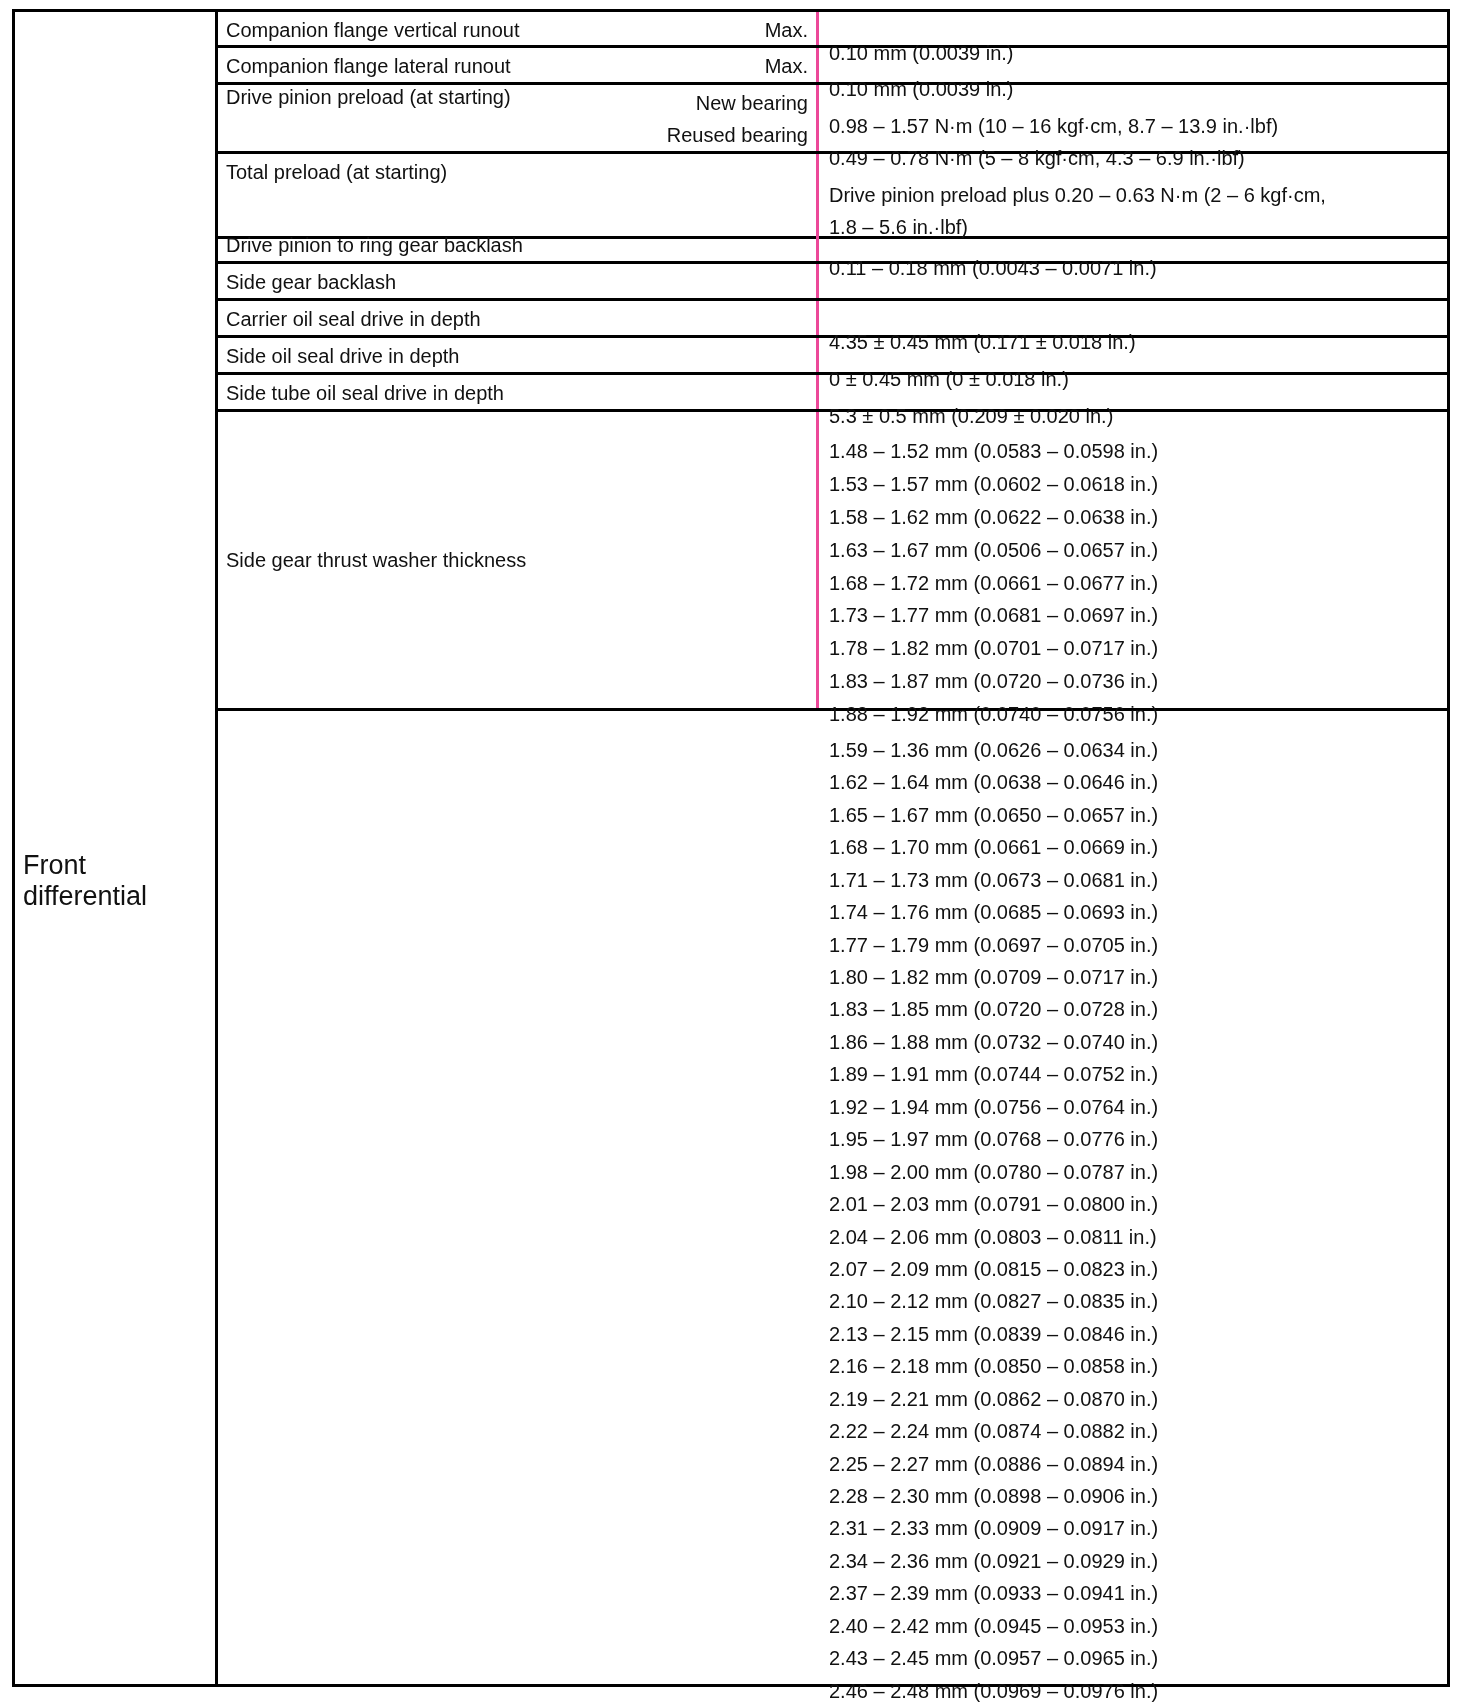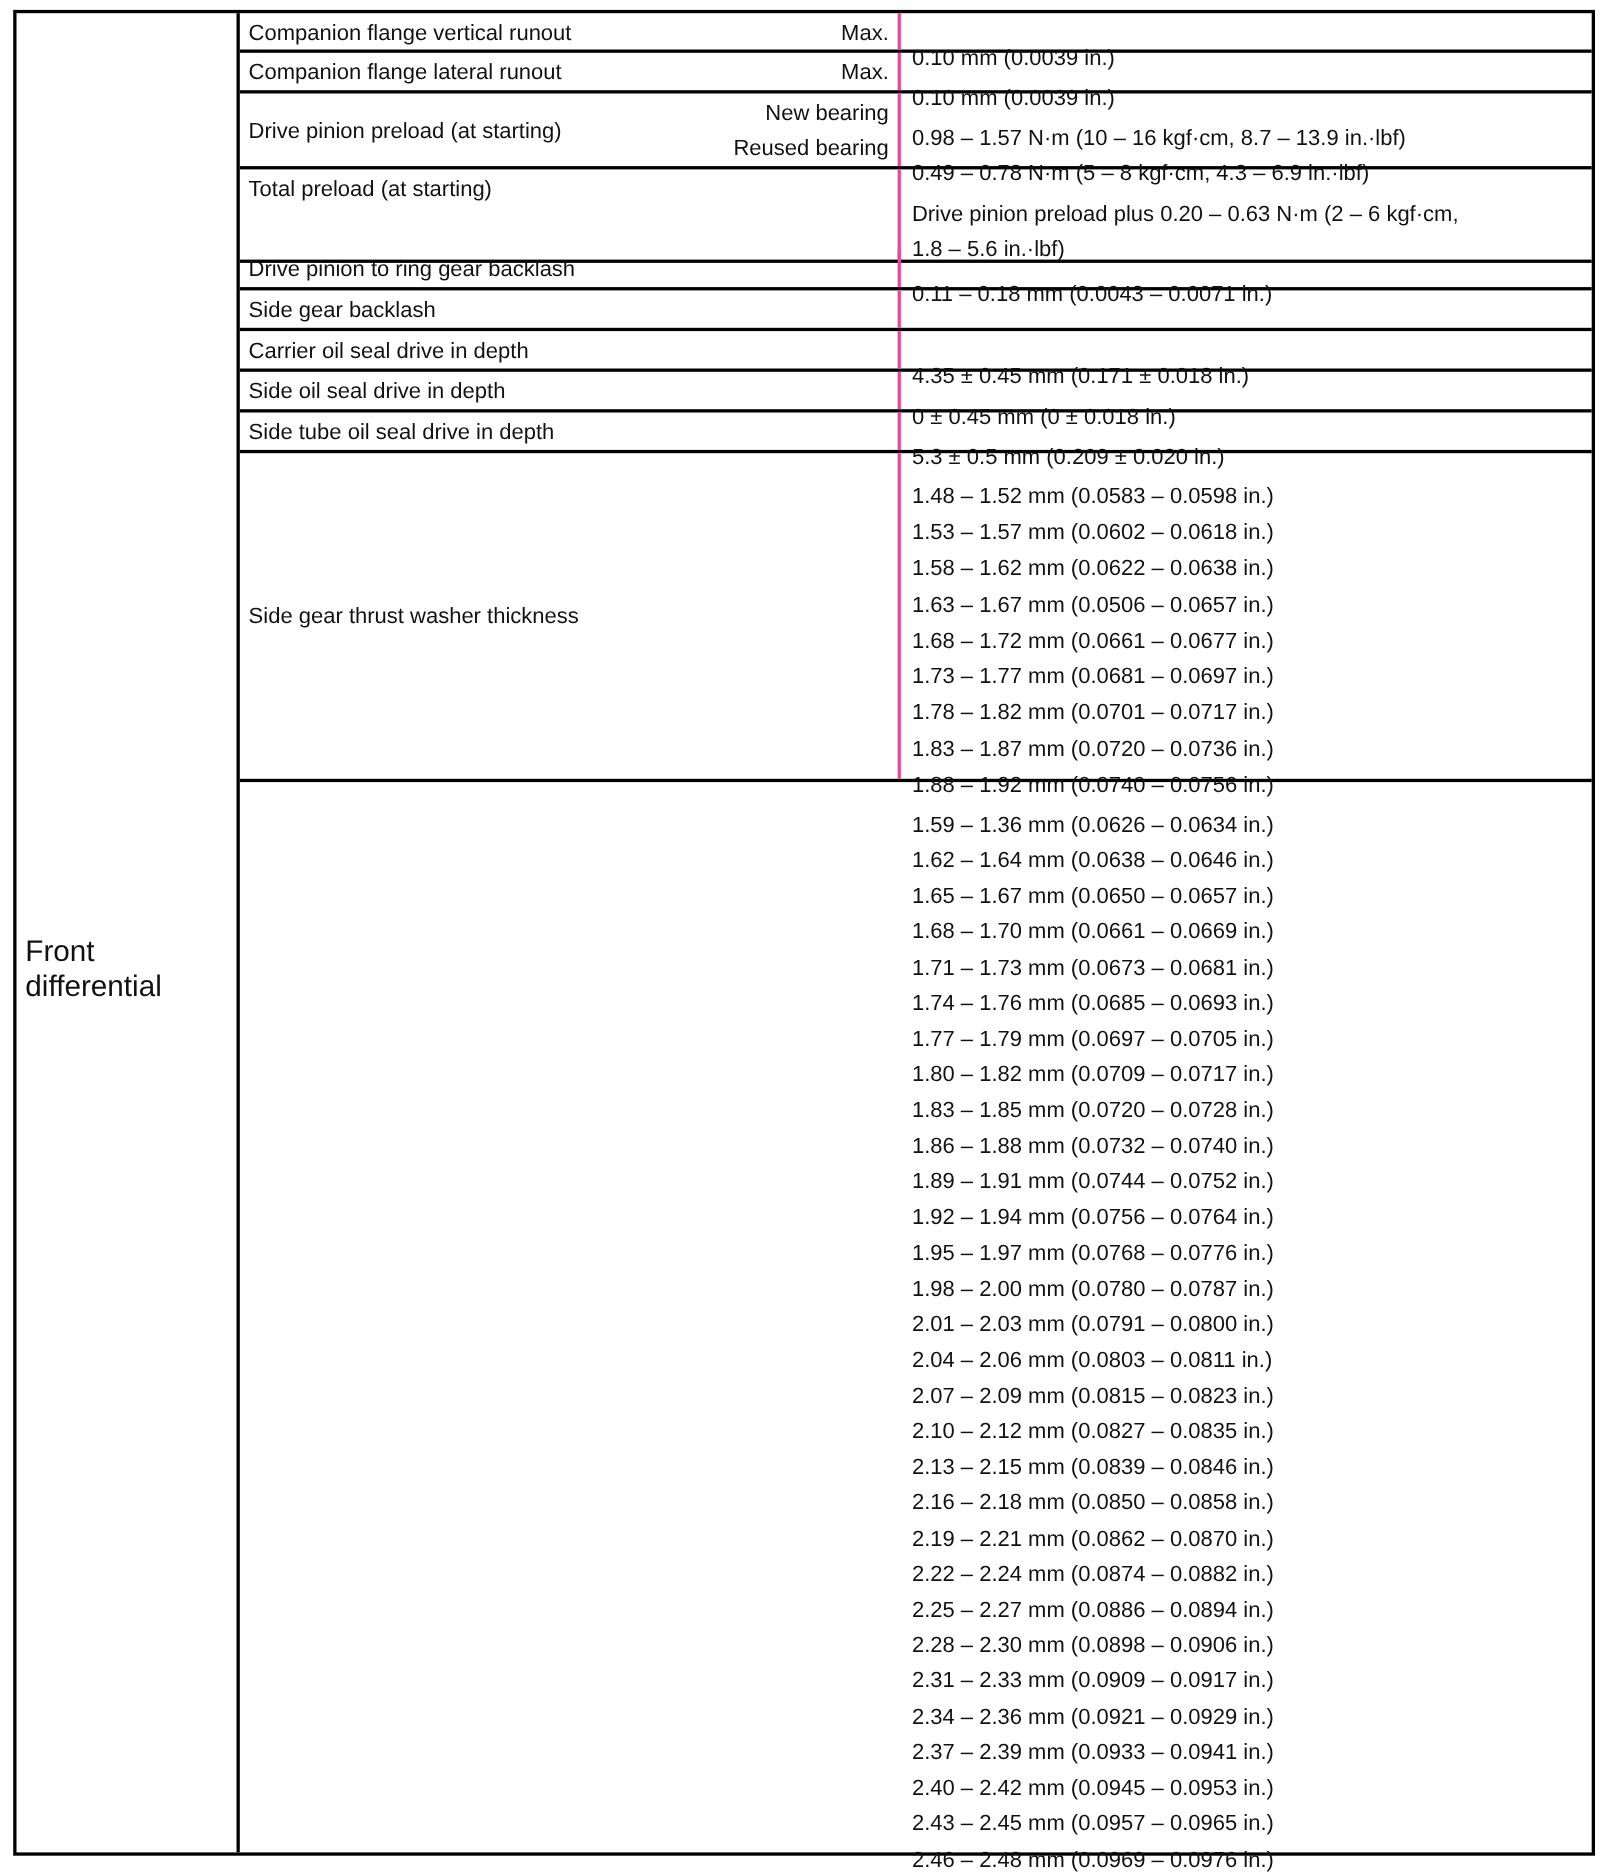--- a/index.html
+++ b/index.html
@@ -43,21 +43,21 @@
         <div class="name">
           <span class="t l" style="top: 6px;">Companion flange lateral runout</span>
           <span class="t r" style="top: 6px;">Max.</span>
         </div>
         <div class="val">
           <span class="t" style="top: 6px;">0.10 mm (0.0039 in.)</span>
         </div>
       </div>
       <div class="row" style="top: 73px; height: 69px;">
         <div class="name">
-          <span class="t l" style="top: 22px;">Drive pinion preload (at starting)</span>
+          <span class="t l" style="top: 0;">Drive pinion preload (at starting)</span>
           <span class="t r" style="top: 6px;">New bearing</span>
           <span class="t r" style="top: 38px;">Reused bearing</span>
         </div>
         <div class="val">
           <span class="t" style="top: 6px;">0.98 – 1.57 N·m (10 – 16 kgf·cm, 8.7 – 13.9 in.·lbf)</span>
           <span class="t" style="top: 38px;">0.49 – 0.78 N·m (5 – 8 kgf·cm, 4.3 – 6.9 in.·lbf)</span>
         </div>
       </div>
       <div class="row" style="top: 142px; height: 85px;">
         <div class="name">

